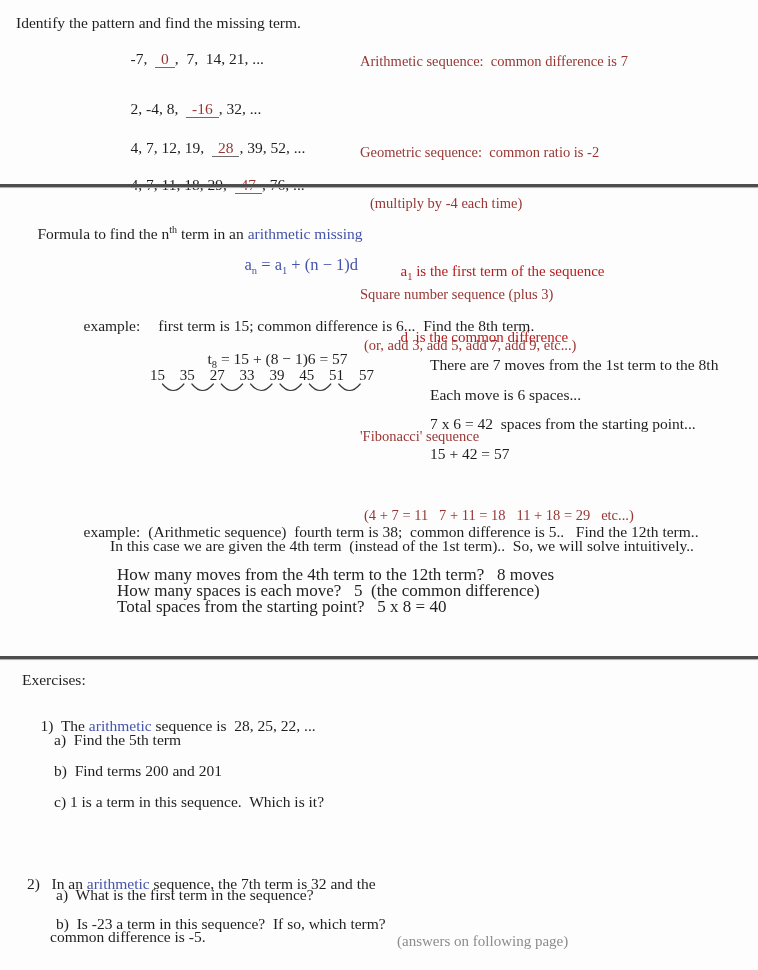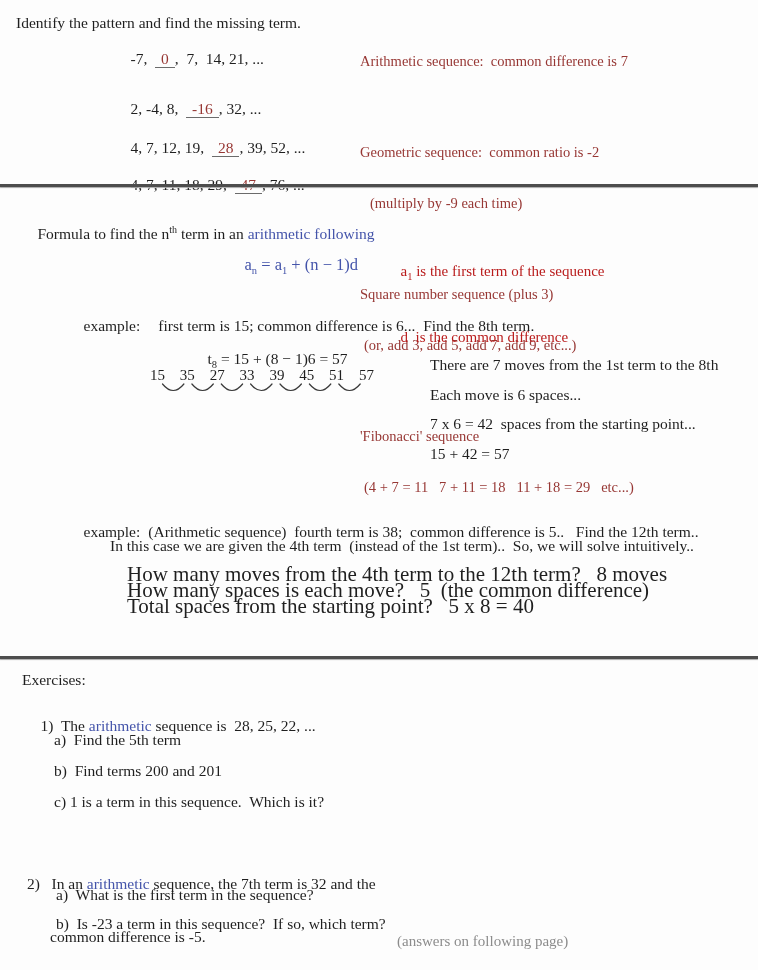--- a/index.html
+++ b/index.html
@@ -42,21 +42,21 @@
   .ex-label { display: inline-block; margin-right: 18px; }
   .terms {
     position: absolute; left: 150px; top: 367px; width: 224px;
     display: flex; justify-content: space-between;
     font-size: 15px;
   }
   .arcs { position: absolute; left: 150px; top: 382px; }
   .e1notes { position: absolute; left: 430px; top: 356px; font-size: 15.5px; }
   .e1notes .n { margin-bottom: 12.5px; line-height: 17px; white-space: pre-wrap; }
   
-  .steps { position: absolute; left: 127px; top: 567px; font-size: 21px; }
+  .steps { position: absolute; left: 117px; top: 567px; font-size: 17px; }
   .steps .s { line-height: 15.8px; white-space: pre-wrap; }
   
   .sub-item { left: 54px; }
   .q2line2 { padding-left: 23px; }
 </style>
 </head>
 <body>
 
 <div class="page">
 
@@ -74,36 +74,36 @@
   <div class="t seq-row" style="top:158px;">
     <span>4, 7, 11, 18, 29,  </span><span class="ans">47</span><span>, 76, ...</span>
   </div>
 
   <div class="notes">
     <div class="note">
       <div>Arithmetic sequence:  common difference is 7</div>
     </div>
     <div class="note">
       <div>Geometric sequence:  common ratio is -2</div>
-      <div class="l2">(multiply by -9 each time)</div>
+      <div class="l2">(multiply by -4 each time)</div>
     </div>
     <div class="note">
       <div>Square number sequence (plus 3)</div>
       <div class="l2" style="padding-left:4px;">(or, add 3, add 5, add 7, add 9, etc...)</div>
     </div>
     <div class="note">
       <div>'Fibonacci' sequence</div>
-      <div class="l2" style="padding-left:4px;">(4 + 7 = 11   7 + 11 = 18   11 + 18 = 29   etc...)</div>
+      <div class="l2" style="padding-left:4px;margin-top:28px;">(4 + 7 = 11   7 + 11 = 18   11 + 18 = 29   etc...)</div>
     </div>
   </div>
 
   <div class="divider" style="top:184px;"></div>
 
   <div class="t" style="left:22px; top:206px;">
-    <span>Formula to find the n</span><sup class="sp">th</sup><span> term in an </span><span class="blue">arithmetic following</span>
+    <span>Formula to find the n</span><sup class="sp">th</sup><span> term in an </span><span class="blue">arithmetic missing</span>
   </div>
 
   <div class="t formula">
     <span>a</span><sub class="sb">n</sub><span> = a</span><sub class="sb">1</sub><span> + (n − 1)d</span>
   </div>
 
   <div class="defs">
     <div class="def">
       <span>a</span><sub class="sb">1</sub><span> is the first term of the sequence</span>
     </div>

